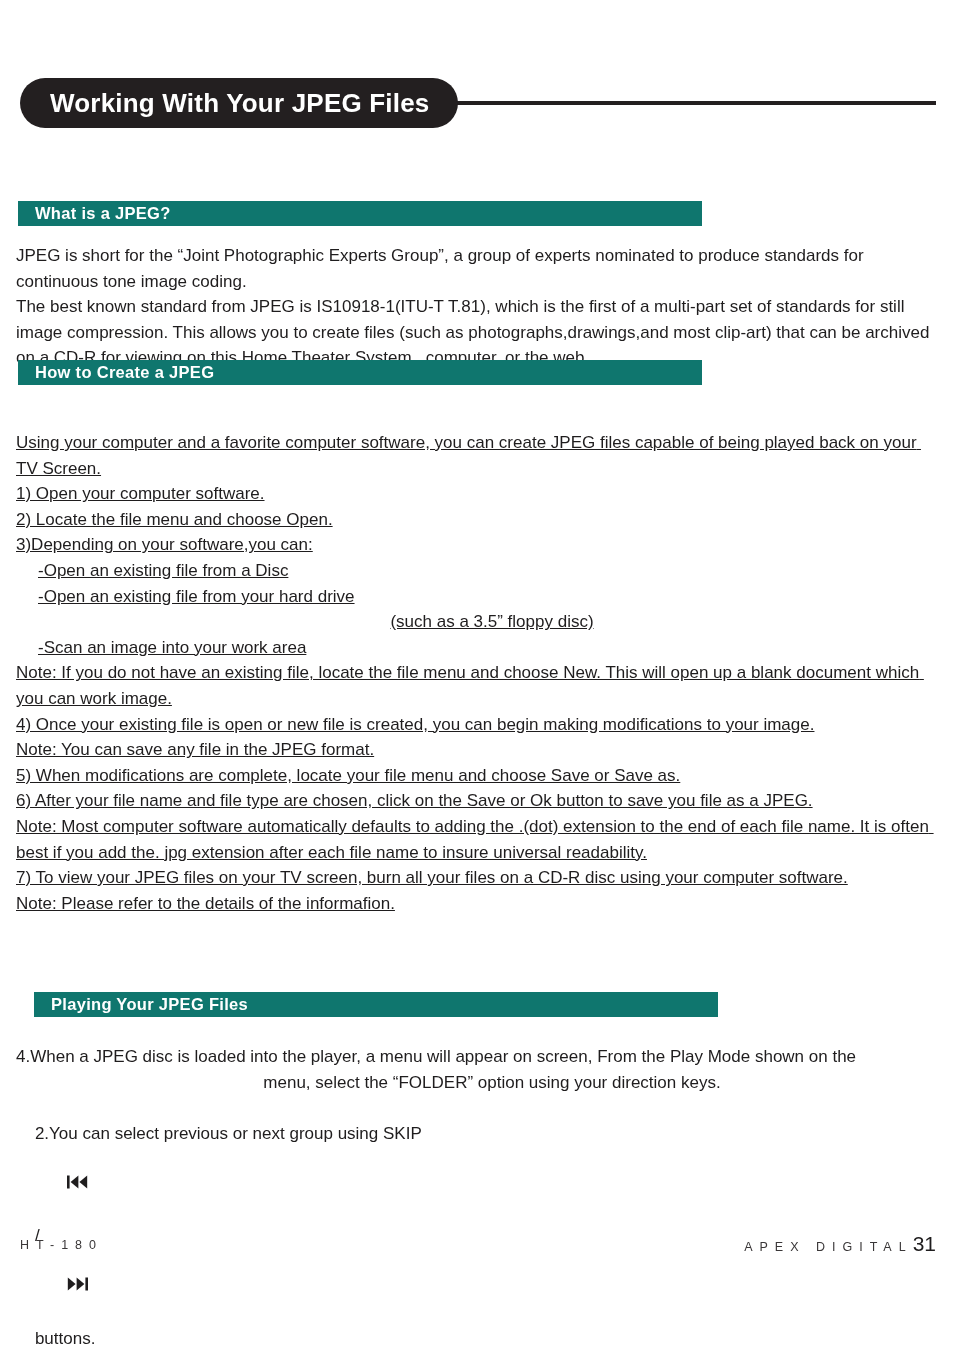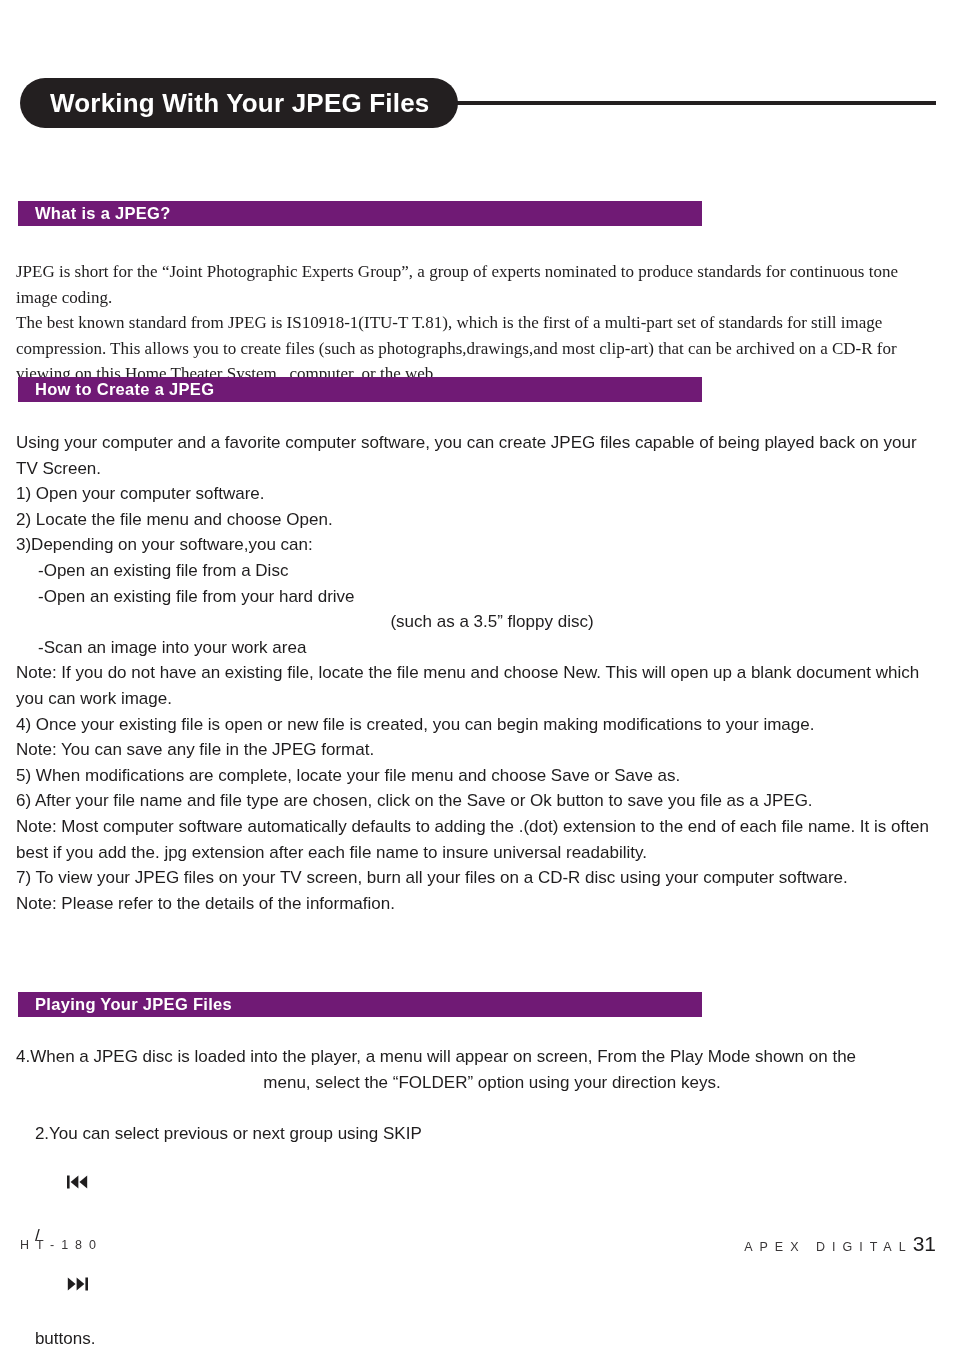--- a/index.html
+++ b/index.html
@@ -49,21 +49,21 @@
     background: #231f20;
     z-index: 1;
   }
 
   
   .section-bar {
     position: absolute;
     left: 18px;
     width: 684px;
     height: 25px;
-    background: #701a75;
+    background: #0f766e;
     color: #ffffff;
     font-size: 16.5px;
     font-weight: bold;
     line-height: 25px;
     padding-left: 17px;
     box-sizing: border-box;
     white-space: nowrap;
     letter-spacing: 0.3px;
   }
 
@@ -123,47 +123,47 @@
 </head>
 <body>
 
 <div class="title-row">
   <div class="title-rule"></div>
   <div class="title-pill">Working With Your JPEG Files</div>
 </div>
 
 <div class="section-bar" style="top:201px;">What is a JPEG?</div>
 
-<div class="body-block" style="top:259px;font-family:Liberation Serif, serif;">
+<div class="body-block" style="top:243px;">
   <p>JPEG is short for the “Joint Photographic Experts Group”, a group of experts nominated to produce standards for continuous tone image coding.</p>
   <p>The best known standard from JPEG is IS10918-1(ITU-T T.81), which is the first of a multi-part set of standards for still image compression. This allows you to create files (such as photographs,drawings,and most clip-art) that can be archived on a CD-R for viewing on this Home Theater System , computer, or the web.</p>
 </div>
 
-<div class="section-bar" style="top:377px;">How to Create a JPEG</div>
+<div class="section-bar" style="top:360px;">How to Create a JPEG</div>
 
-<div class="body-block" style="top:430px;">
+<div class="body-block" style="top:430px;text-decoration:underline;">
   <p>Using your computer and a favorite computer software, you can create JPEG files capable of being played back on your TV Screen.</p>
   <p>1) Open your computer software.</p>
   <p>2) Locate the file menu and choose Open.</p>
   <p>3)Depending on your software,you can:</p>
   <p class="indent-2">-Open an existing file from a Disc</p>
   <p class="indent-2">-Open an existing file from your hard drive</p>
   <p class="indent-3">(such as a 3.5” floppy disc)</p>
   <p class="indent-2">-Scan an image into your work area</p>
   <p>Note: If you do not have an existing file, locate the file menu and choose New. This will open up a blank document which you can work image.</p>
   <p>4) Once your existing file is open or new file is created, you can begin making modifications to your image.</p>
   <p>Note: You can save any file in the JPEG format.</p>
   <p>5) When modifications are complete, locate your file menu and choose Save or Save as.</p>
   <p>6) After your file name and file type are chosen, click on the Save or Ok button to save you file as a JPEG.</p>
   <p>Note: Most computer software automatically defaults to adding the .(dot) extension to the end of each file name. It is often best if you add the. jpg extension after each file name to insure universal readability.</p>
   <p>7) To view your JPEG files on your TV screen, burn all your files on a CD-R disc using your computer software.</p>
   <p>Note: Please refer to the details of the informafion.</p>
 </div>
 
-<div class="section-bar" style="top:992px;">Playing Your JPEG Files</div>
+<div class="section-bar" style="top:992px;margin-left:16px;">Playing Your JPEG Files</div>
 
 <div class="body-block" style="top:1044px;">
   <p>4.When a JPEG disc is loaded into the player, a menu will appear on screen, From the Play Mode shown on the</p>
   <p class="indent-3">menu, select the “FOLDER” option using your direction keys.</p>
   <p>
     <span>2.You can select previous or next group using SKIP</span>
     <span class="skip-icon">
       <svg width="21" height="16" viewBox="0 0 21 16" aria-hidden="true">
         <rect x="0" y="1.5" width="2.6" height="13" fill="#1f1d1e"></rect>
         <polygon points="11.4,1.5 11.4,14.5 3.6,8" fill="#1f1d1e"></polygon>

